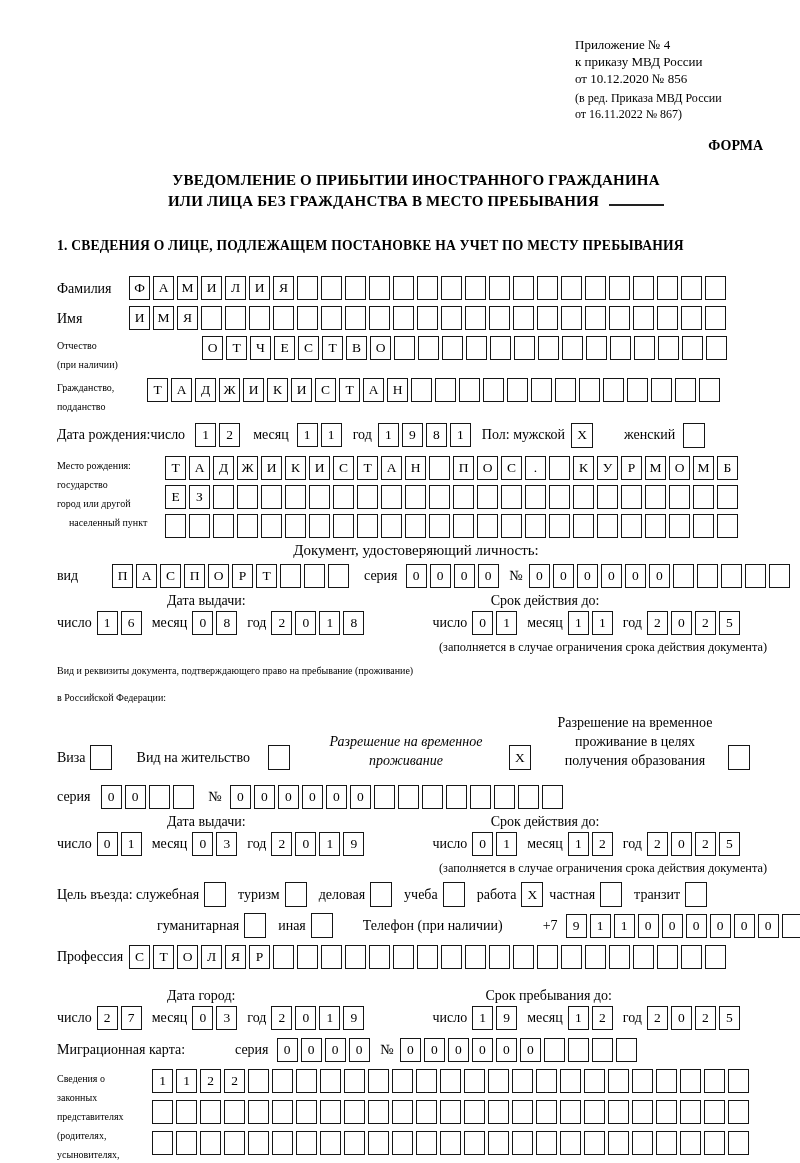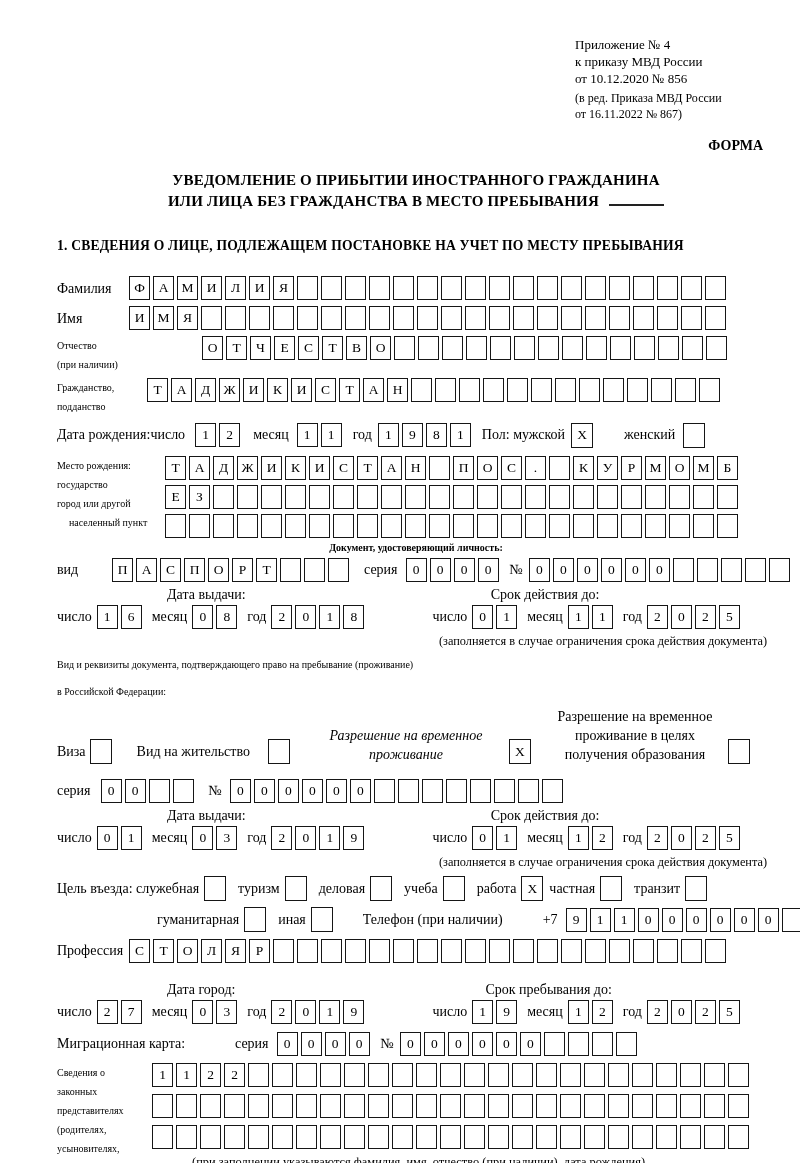--- a/index.html
+++ b/index.html
@@ -299,21 +299,21 @@
           <span class="cell"></span>
           <span class="cell"></span>
           <span class="cell"></span>
           <span class="cell"></span>
           <span class="cell"></span>
           <span class="cell"></span>
         </span>
     </span>
   </div>
 
-  <div style="text-align:center;font-weight:bold;font-size:10px;margin:2px 0 4px 0;">Документ, удостоверяющий личность:</div>
+  <div style="text-align:center;font-weight:normal;font-size:15px;margin:2px 0 4px 0;">Документ, удостоверяющий личность:</div>
 
   <div class="row" style="align-items:center;">
     <span class="lbl" style="width:55px;">вид</span>
     <span class="cells" style="margin-right:12px;">
         <span class="cell">П</span>
         <span class="cell">А</span>
         <span class="cell">С</span>
         <span class="cell">П</span>
         <span class="cell">О</span>
         <span class="cell">Р</span>

